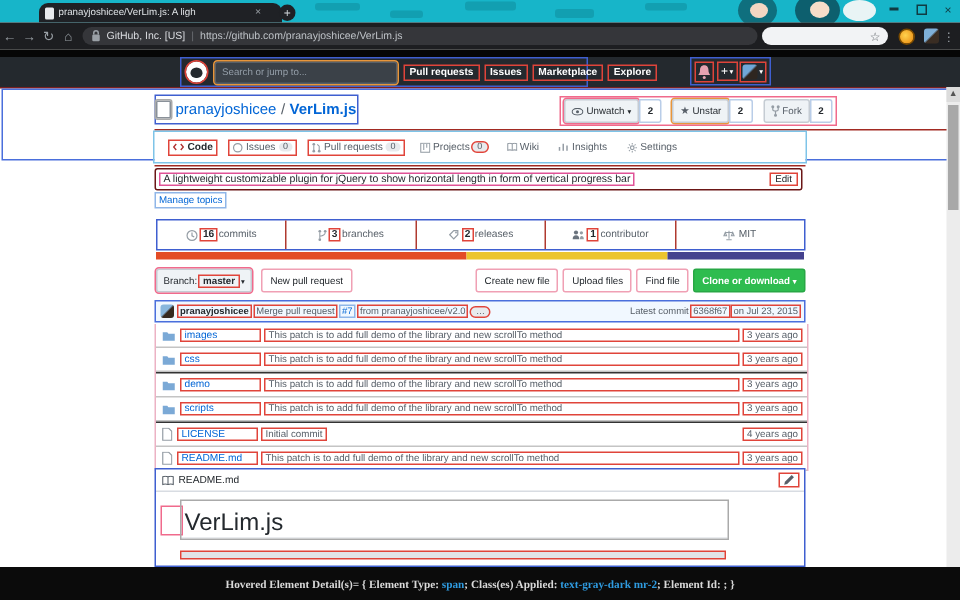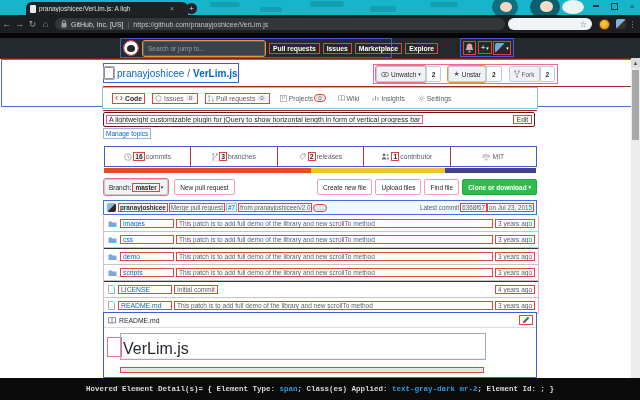--- a/index.html
+++ b/index.html
@@ -120,21 +120,21 @@
   #anchor-box{position:absolute;left:4px;top:10px;width:13px;height:18px;}
   #readme-h1{position:absolute;left:17px;top:6px;width:362px;height:24px;display:flex;align-items:flex-end;
     font-size:16px;color:#24292e;padding-left:2px;border-bottom:1px solid #eaecef;}
   #readme-hr{position:absolute;left:17px;top:40px;width:362px;height:4px;background:#e1e4e8;}
   
   #scrollbar{left:631px;top:58px;width:9px;height:320px;background:#ececec;}
   #scrollthumb{position:absolute;left:1px;top:12px;width:7px;height:70px;background:#a8a8a8;}
   #scrollup{position:absolute;left:0;top:0;width:9px;height:10px;background:#dcdcdc;color:#555;font-size:6px;text-align:center;line-height:10px;}
   
   #statusbar{left:0;top:378px;width:640px;height:22px;background:#0b0b0b;display:flex;align-items:center;justify-content:center;}
-  #statusbar .t{font-family:Liberation Mono, monospace;font-size:7.5px;font-weight:bold;color:#d9d9d9;white-space:pre;}
+  #statusbar .t{font-family:Liberation Serif, serif;font-size:7.5px;font-weight:bold;color:#d9d9d9;white-space:pre;}
   #statusbar .blue{color:#2f9be0;}
   svg{display:block;}
 </style>
 </head>
 <body>
 
 <div id="screen">
 
   <div id="tabstrip" class="abs">
     <div class="teal-pat" style="left:210px;top:2px;width:30px;height:5px;"></div>

